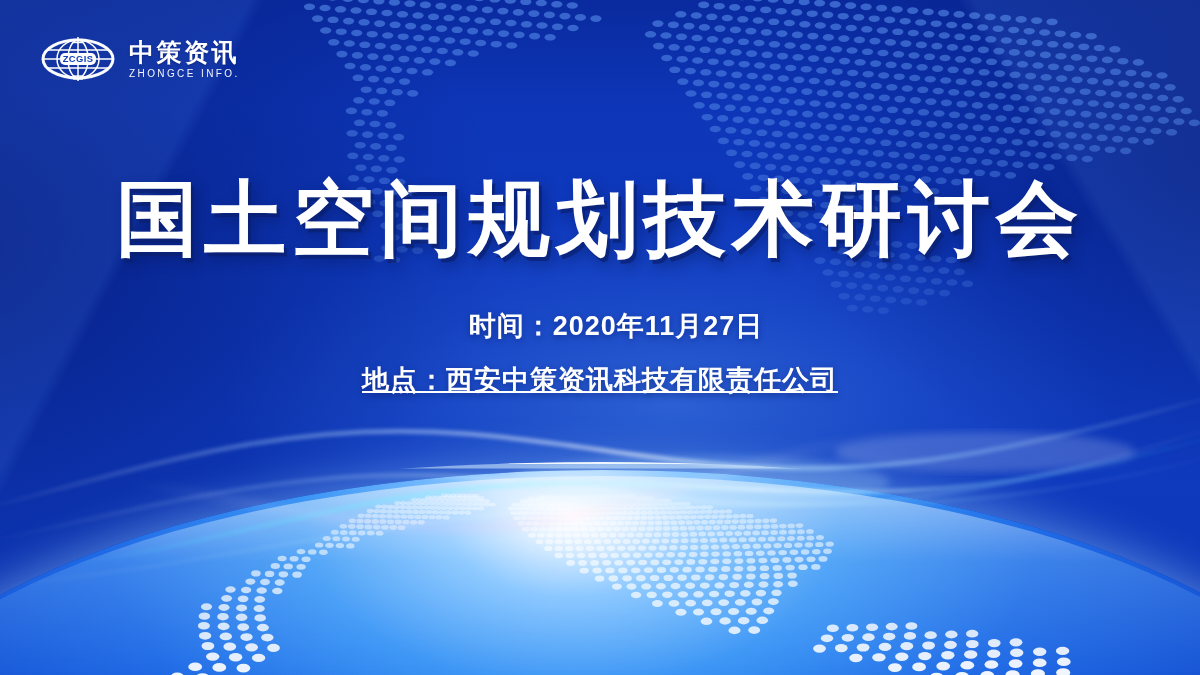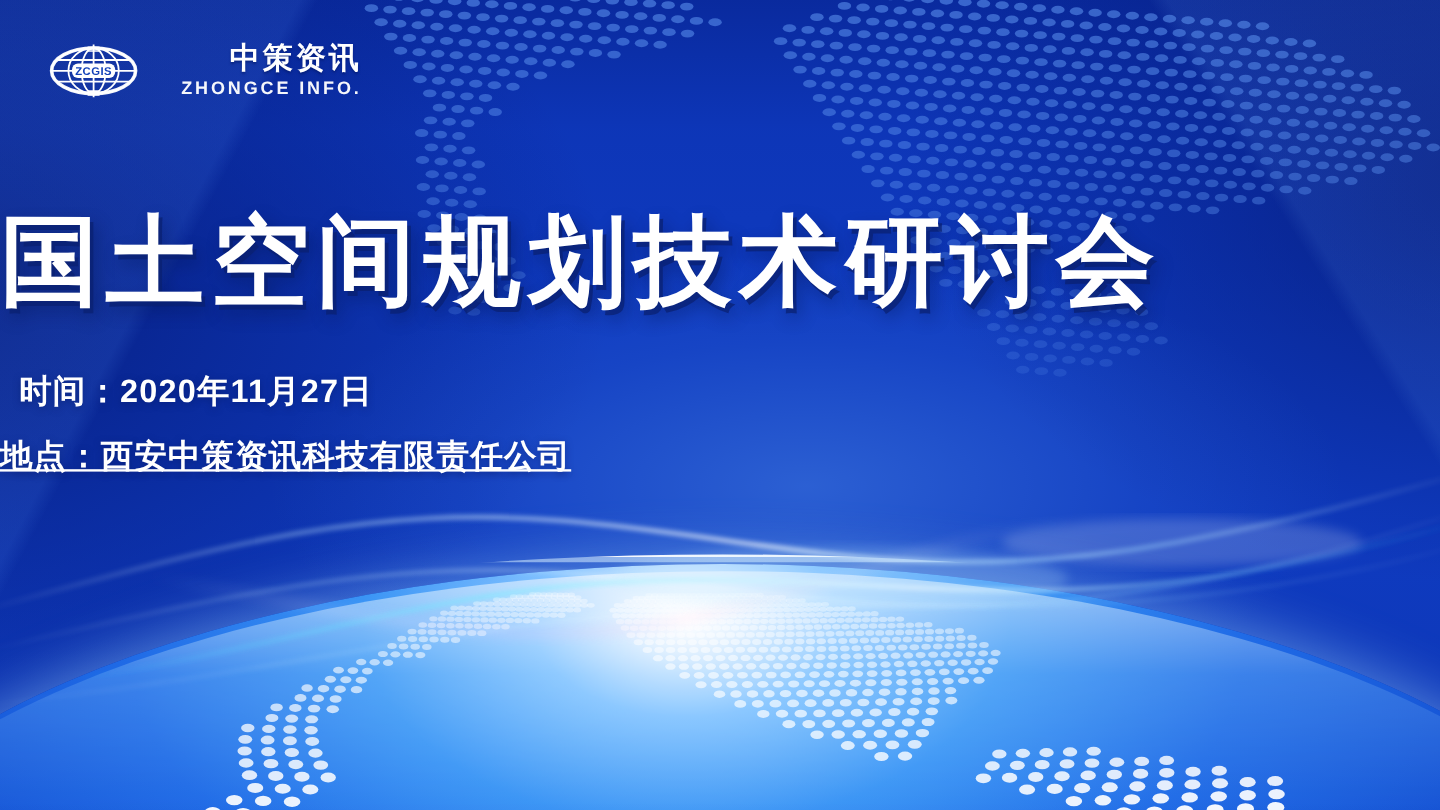--- a/index.html
+++ b/index.html
@@ -99,35 +99,35 @@
   
   #ribbons{position:absolute;left:0;top:360px;width:1200px;height:260px;}
 
   
   #logo{
     position:absolute;left:40px;top:33px;
     display:flex;align-items:center;gap:13px;
     z-index:20;
   }
   #logo-mark{width:76px;height:52px;flex:0 0 auto;}
-  #logo-text{display:flex;flex-direction:column;justify-content:center;align-items:flex-end;}
+  #logo-text{display:flex;flex-direction:column;justify-content:center;}
   #logo-cn{
     color:#fff;font-size:25px;font-weight:700;letter-spacing:2.5px;
     line-height:1.05;white-space:nowrap;
     text-shadow:0 1px 2px rgba(0,20,90,.5);
   }
   #logo-en{
-    color:#ffffff;font-size:15px;font-weight:700;letter-spacing:2.4px;
-    margin-top:3px;white-space:nowrap;opacity:.96;margin-left:22px;
+    color:#ffffff;font-size:10px;font-weight:400;letter-spacing:2.4px;
+    margin-top:3px;white-space:nowrap;opacity:.96;
   }
 
   
   #content{
     position:absolute;left:0;top:0;width:1144px;height:675px;
-    z-index:15;pointer-events:none;
+    z-index:15;text-align:center;pointer-events:none;
   }
   #title{
     position:absolute;left:0;top:176px;width:1200px;
     font-size:82px;font-weight:800;color:#ffffff;
     letter-spacing:6px;line-height:1.06;white-space:nowrap;
     text-shadow:
       3px 4px 0 rgba(10,32,112,.72),
       5px 7px 14px rgba(5,20,80,.45);
   }
   .meta{

